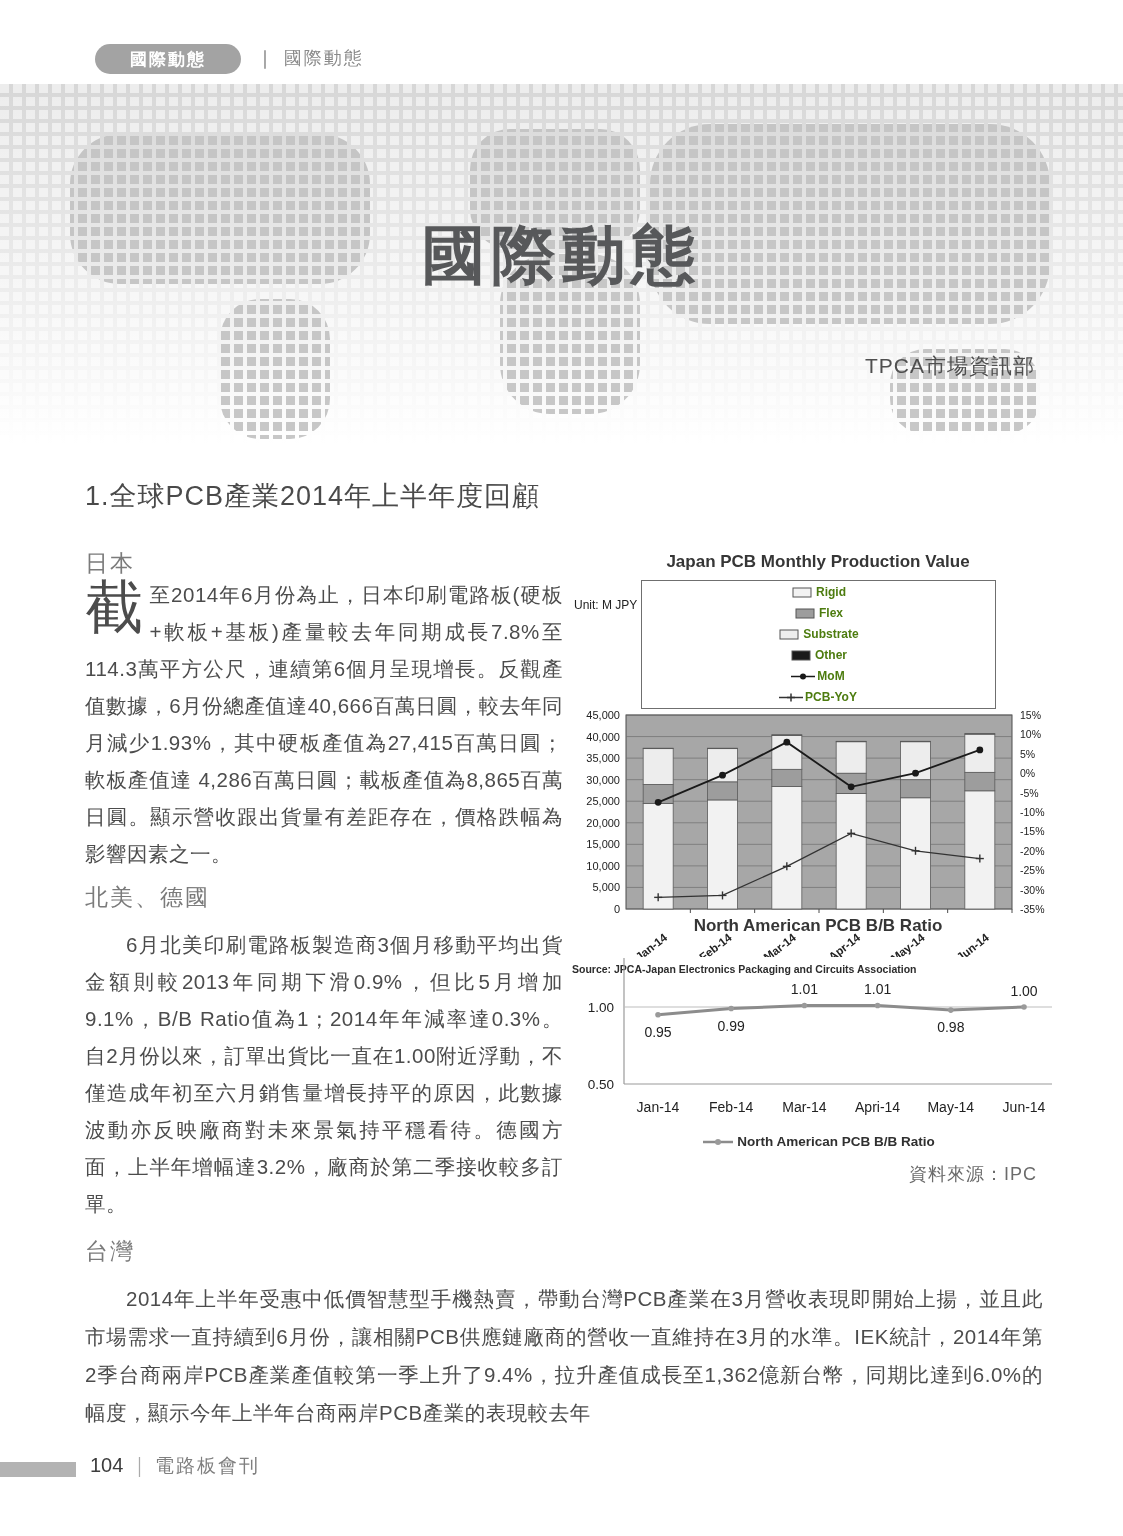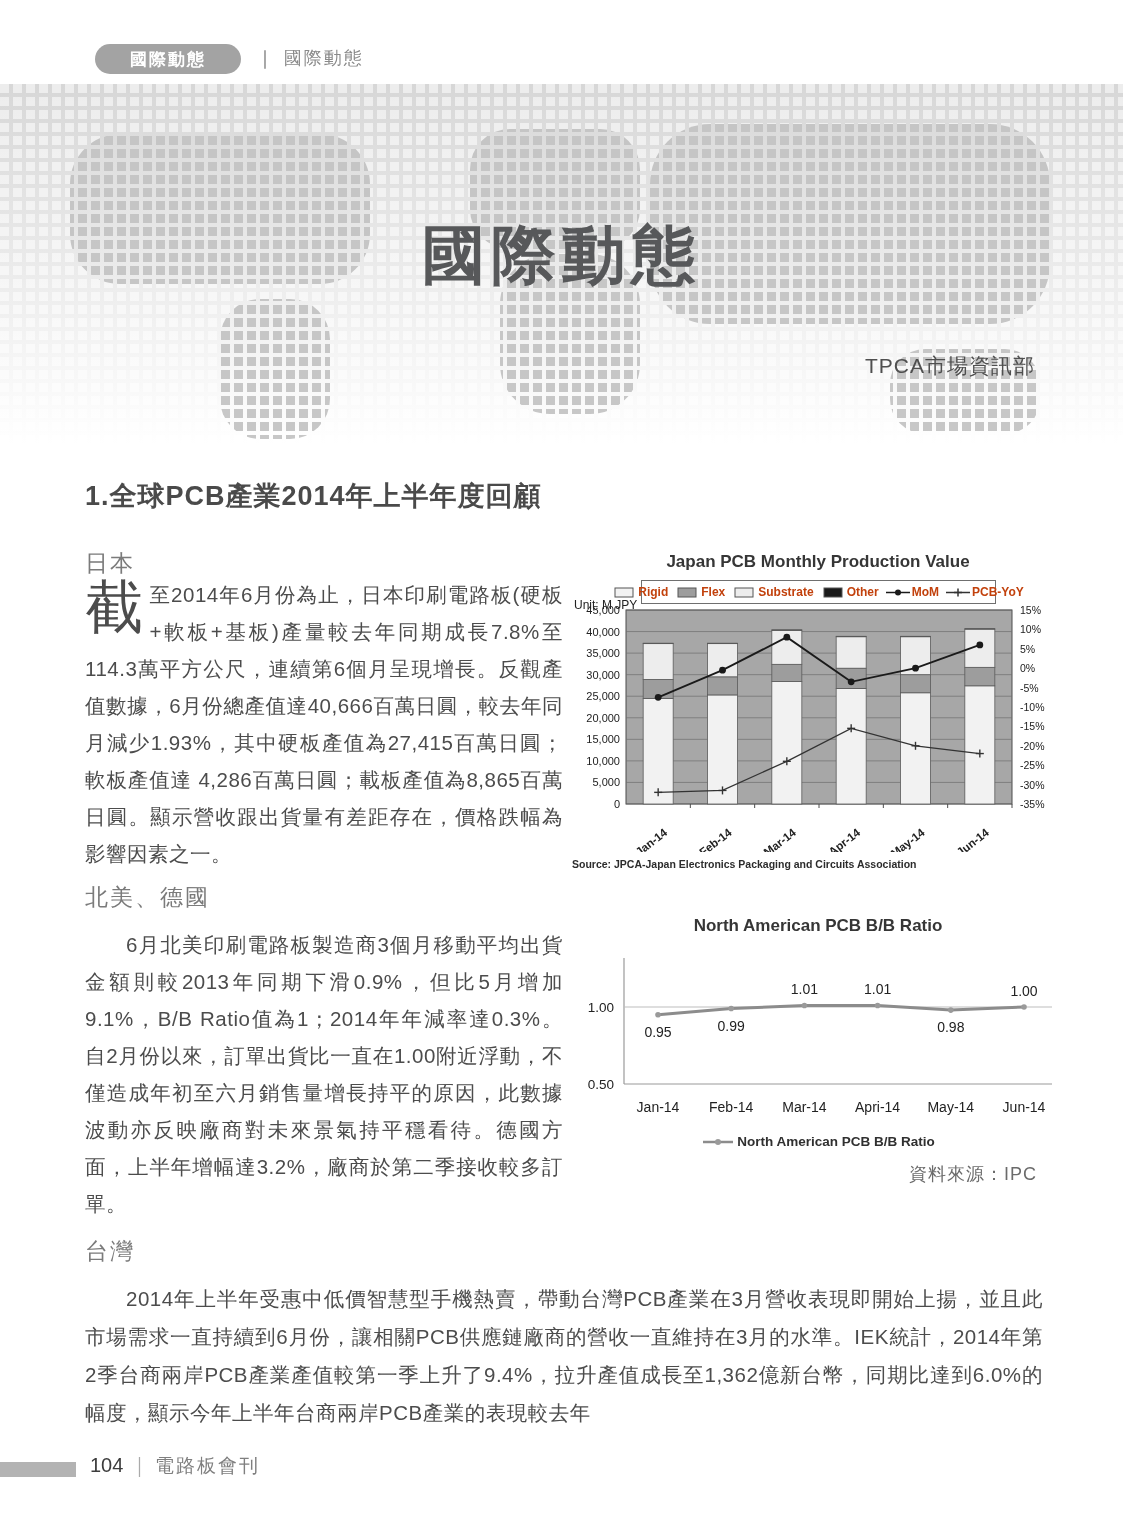--- a/index.html
+++ b/index.html
@@ -15,33 +15,33 @@
 
   
   .banner{position:absolute;left:0;top:84px;width:1123px;height:376px;
     background:linear-gradient(180deg,#d7d7d7 0%,#e9e9e9 45%,#ffffff 96%);}
   .banner svg{position:absolute;left:0;top:0;}
   .banner-title{position:absolute;left:0;top:128px;width:100%;text-align:center;
     font-size:64px;font-weight:900;color:#57585a;letter-spacing:6px;}
   .byline{position:absolute;right:88px;top:268px;font-size:21px;color:#4f4f4f;letter-spacing:1px;}
 
   
-  .section-title{position:absolute;left:85px;top:478px;font-size:27px;font-weight:bold;color:#4a4a4a;letter-spacing:1px;}
+  .section-title{position:absolute;left:85px;top:478px;font-size:27px;font-weight:normal;color:#4a4a4a;letter-spacing:1px;}
   .subhead{position:absolute;font-size:23px;color:#7b7b7b;letter-spacing:2px;}
   .para{position:absolute;font-size:20.5px;line-height:37px;color:#4c4c4c;text-align:justify;letter-spacing:0.5px;}
   .p-japan{left:85px;top:576px;width:478px;}
   .p-na{left:85px;top:926px;width:478px;text-indent:2em;}
   .p-tw{left:85px;top:1280px;width:958px;line-height:38px;text-indent:2em;}
   .dropcap{float:left;font-size:58px;line-height:62px;color:#4c4c4c;padding-right:6px;font-weight:400;}
 
   
   .jp-chart{position:absolute;left:572px;top:552px;width:492px;}
   .chart-title{text-align:center;font-size:17px;font-weight:bold;color:#363636;}
   .jp-legend{margin:8px auto 0 auto;width:355px;border:1px solid #6f6f6f;background:#fff;
-    display:flex;align-items:center;justify-content:center;gap:7px;padding:4px 4px;font-size:12px;font-weight:bold;color:#c2410c;}
+    display:flex;align-items:center;justify-content:center;gap:7px;padding:4px 4px;font-size:12px;font-weight:bold;color:#4d7c0f;flex-direction:column;}
   .jp-legend .li{display:flex;align-items:center;gap:2px;white-space:nowrap;}
   .jp-unit{position:absolute;left:2px;top:46px;font-size:12px;font-weight:normal;color:#222;}
   .jp-source{text-align:left;font-size:10.5px;font-weight:bold;color:#2c2c2c;margin-top:2px;}
 
   .bb-chart{position:absolute;left:572px;top:916px;width:492px;}
   .bb-legend{display:flex;align-items:center;justify-content:center;gap:2px;
     font-size:13.5px;font-weight:bold;color:#303030;margin-top:2px;}
   .src-ipc{position:absolute;right:86px;top:1162px;font-size:18px;color:#6b6b6b;letter-spacing:1px;}
 
   

